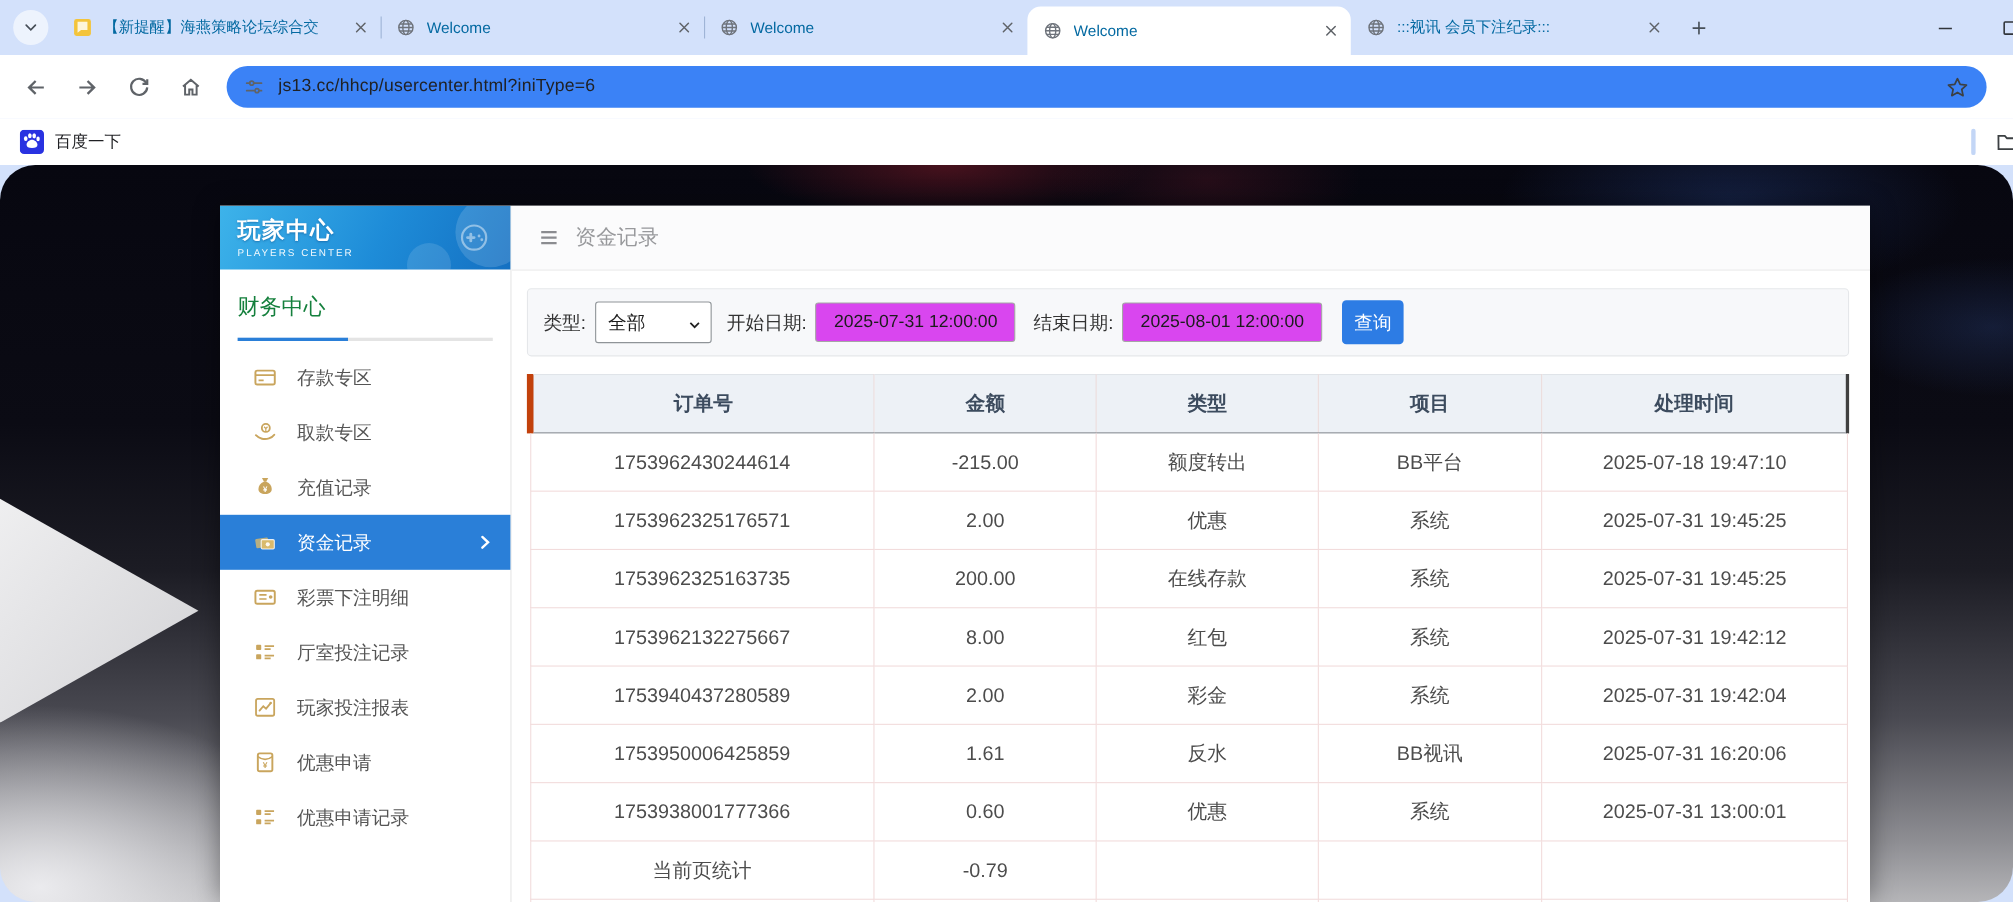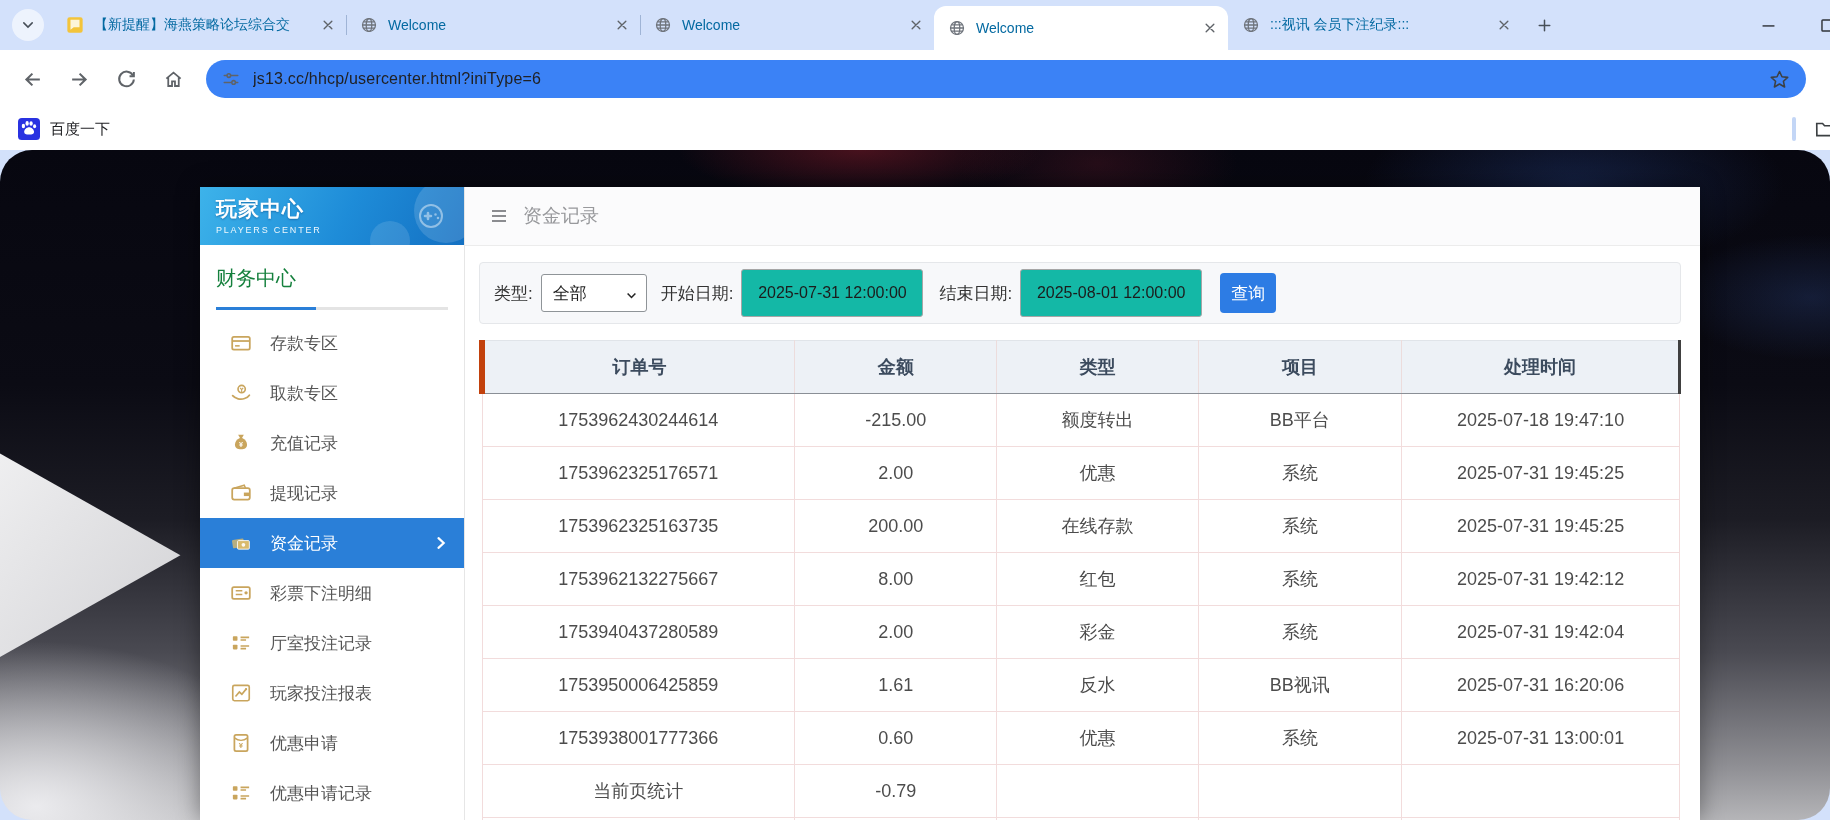--- a/index.html
+++ b/index.html
@@ -87,21 +87,21 @@
   .content{flex:1;min-width:0;display:flex;flex-direction:column;background:#fff;border-left:1px solid #e6e6e6}
   .content-header{height:58px;flex:none;background:#fbfbfc;border-bottom:1px solid #ececec;display:flex;align-items:center;gap:14px;padding-left:24px;color:#98999c;font-size:19px}
   .hamburger{width:20px;height:20px;color:#8b8c90;cursor:pointer}
   .hamburger svg{width:20px;height:20px}
   .content-body{padding:16px 19px 0 14px}
   .filter{height:62px;background:#f7f8fa;border:1px solid #e5e7ea;border-radius:4px;display:flex;align-items:center;padding:0 14px;box-sizing:border-box;margin-bottom:16px;font-size:17px;color:#333}
   .flbl{margin-right:8px;flex:none}
   .fselect{width:106px;height:38px;border:1px solid #8f9498;border-radius:3px;background:#fff;display:flex;align-items:center;justify-content:space-between;padding:0 8px 0 11px;box-sizing:border-box;margin-right:14px;font-size:17px;color:#1c1c1c;cursor:pointer;flex:none}
   .fselect .schev{width:13px;height:13px;color:#222}
   .fselect .schev svg{width:13px;height:13px}
-  .dinput{width:182px;height:48px;border:1px solid #a6a6a6;border-radius:3px;background:#14b8a6;font-size:16px;color:#1c1c1c;text-align:center;box-sizing:border-box;margin-right:16px;font-family:inherit;flex:none;padding:0}
+  .dinput{width:182px;height:36px;border:1px solid #a6a6a6;border-radius:3px;background:#d946ef;font-size:16px;color:#1c1c1c;text-align:center;box-sizing:border-box;margin-right:16px;font-family:inherit;flex:none;padding:0}
   .query{width:56px;height:40px;background:#2d7ce4;color:#fff;border:none;border-radius:4px;font-size:17px;font-family:inherit;cursor:pointer;flex:none;margin-left:2px}
 
   
   table.records{width:100%;border-collapse:collapse;table-layout:fixed}
   table.records th{height:50px;background:#edf1f6;color:#3c4b5e;font-size:18px;font-weight:bold;border-left:1px solid #ecdcdc;border-right:1px solid #ecdcdc;border-top:1px solid #e0e4e9;border-bottom:1px solid #8a8f96}
   table.records th:first-child{border-left:6px solid #c2410c}
   table.records th:last-child{border-right:3px solid #404040}
   table.records td{height:50px;text-align:center;font-size:18px;color:#4c4c4c;background:#fff;border:1px solid #f2dcdc;white-space:nowrap}
 </style>
 </head>
@@ -286,28 +286,20 @@
               <span class="sb-lbl">取款专区</span>
             </div>
             <div class="sb-item">
               <span class="ico"><svg viewBox="0 0 20 20">
                   <path d="M7.4 2.4h5.2l-1.7 3.1H9.1z" fill="currentColor"></path>
                   <path d="M8.9 5.5h2.2c2.8 1.2 4.4 3.6 4.4 6 0 2.9-2.2 4.1-5.5 4.1s-5.5-1.2-5.5-4.1c0-2.4 1.6-4.8 4.4-6z" fill="currentColor"></path>
                   <text x="10" y="13.8" font-size="6.5" text-anchor="middle" fill="#fff" font-weight="bold">¥</text>
                 </svg></span>
               <span class="sb-lbl">充值记录</span>
             </div>
-            <div class="sb-item">
-              <span class="ico"><svg viewBox="0 0 20 20" fill="none" stroke="currentColor">
-                  <rect x="2" y="5.6" width="16" height="10.4" rx="1.8" stroke-width="1.6"></rect>
-                  <path d="M3.6 5.6l9.3-2.7 1.2 2.6" stroke-width="1.4"></path>
-                  <path d="M12.6 9.6H18v3.2h-5.4z" fill="currentColor" stroke="none"></path>
-                </svg></span>
-              <span class="sb-lbl">提现记录</span>
-            </div>
             <div class="sb-item active">
               <span class="ico"><svg viewBox="0 0 20 20">
                   <rect x="2.2" y="6.6" width="10.6" height="7.6" rx="1" transform="rotate(-9 7.5 10.4)" fill="currentColor" opacity=".8"></rect>
                   <rect x="6.8" y="7.8" width="10.8" height="7.8" rx="1" fill="currentColor" stroke="rgba(255,255,255,.85)" stroke-width=".9"></rect>
                   <circle cx="12.2" cy="11.7" r="1.7" fill="rgba(255,255,255,.9)"></circle>
                 </svg></span>
               <span class="sb-lbl">资金记录</span>
               <span class="chev"><svg viewBox="0 0 20 20" fill="none" stroke="currentColor" stroke-width="2.4" stroke-linecap="round">
                   <path d="M7.2 4.6l5.8 5.4-5.8 5.4"></path>
                 </svg></span>

